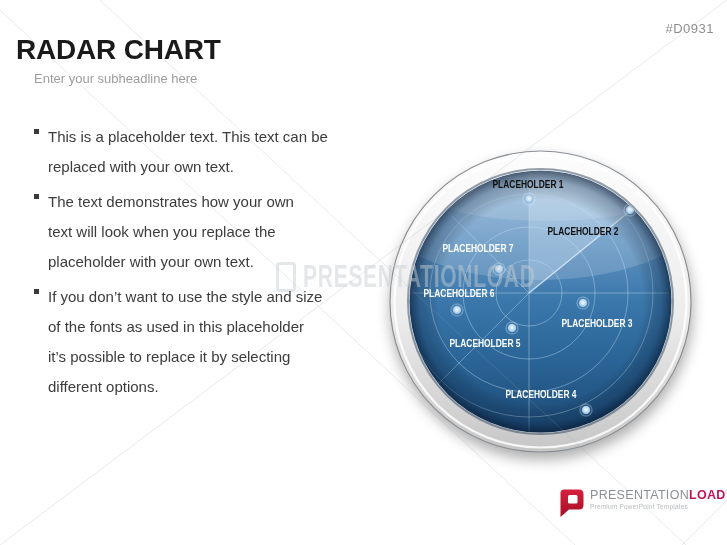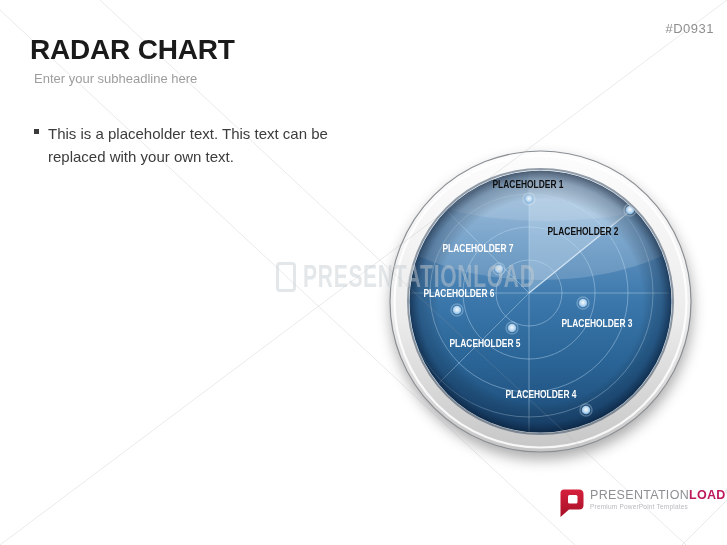--- a/index.html
+++ b/index.html
@@ -4,26 +4,26 @@
 <style>
   html,body{margin:0;padding:0;}
   body{
     width:727px;height:545px;position:relative;overflow:hidden;background:#ffffff;
     font-family:"Liberation Sans", sans-serif;
   }
   .layer{position:absolute;pointer-events:none;}
 
   
   .page-code{position:absolute;top:21px;right:13px;font-size:13px;color:#8e8e8e;letter-spacing:.5px;z-index:3;}
-  .title{position:absolute;left:30px;top:34px;margin:0;font-size:28px;font-weight:600;color:#1a1a1a;letter-spacing:-.2px;z-index:3;}
+  .title{position:absolute;left:16px;top:34px;margin:0;font-size:28px;font-weight:600;color:#1a1a1a;letter-spacing:-.2px;z-index:3;}
   .subhead{position:absolute;left:34px;top:71px;font-size:13px;color:#9d9d9d;z-index:3;}
 
   
   .bullets{position:absolute;left:34px;top:122px;width:330px;margin:0;padding:0;list-style:none;z-index:3;}
-  .bullets li{position:relative;padding-left:14px;margin:0 0 5px 0;font-size:15px;line-height:23px;color:#3c3c3c;}
+  .bullets li{position:relative;padding-left:14px;margin:0 0 5px 0;font-size:15px;line-height:30px;color:#3c3c3c;}
   .bullets li::before{content:"";position:absolute;left:0;top:7px;width:5px;height:5px;background:#3a3a3a;}
 
   
   .radar{position:absolute;left:385px;top:147px;width:311px;height:311px;overflow:visible;z-index:1;
          filter:drop-shadow(1px 7px 7px rgba(70,70,70,.45));}
   .radar text{font-family:"Liberation Sans",sans-serif;font-weight:700;font-size:11px;}
 
   
   .wm-lines{position:absolute;left:0;top:0;width:727px;height:545px;z-index:2;}
   .wm-text{position:absolute;left:276px;top:259px;display:flex;align-items:center;z-index:2;
@@ -42,20 +42,22 @@
 </style>
 </head>
 <body>
 
 <div class="page-code">#D0931</div>
 <h1 class="title">RADAR CHART</h1>
 <div class="subhead">Enter your subheadline here</div>
 
 <ul class="bullets" id="bullet-list">
     <li>This is a placeholder text. This text can be<br>replaced with your own text.</li>
+    <li>The text demonstrates how your own<br>text will look when you replace the<br>placeholder with your own text.</li>
+    <li>If you don’t want to use the style and size<br>of the fonts as used in this placeholder<br>it’s possible to replace it by selecting<br>different options.</li>
   </ul>
 
 <svg class="radar" viewBox="0 0 311 311">
   <defs>
     <linearGradient id="bezelGrad" x1="0" y1="0" x2="0" y2="1">
       <stop offset="0" stop-color="#fdfdfd"></stop>
       <stop offset="0.55" stop-color="#ececec"></stop>
       <stop offset="1" stop-color="#c6c6c6"></stop>
     </linearGradient>
     <linearGradient id="screenGrad" x1="0" y1="0" x2="0" y2="1">

